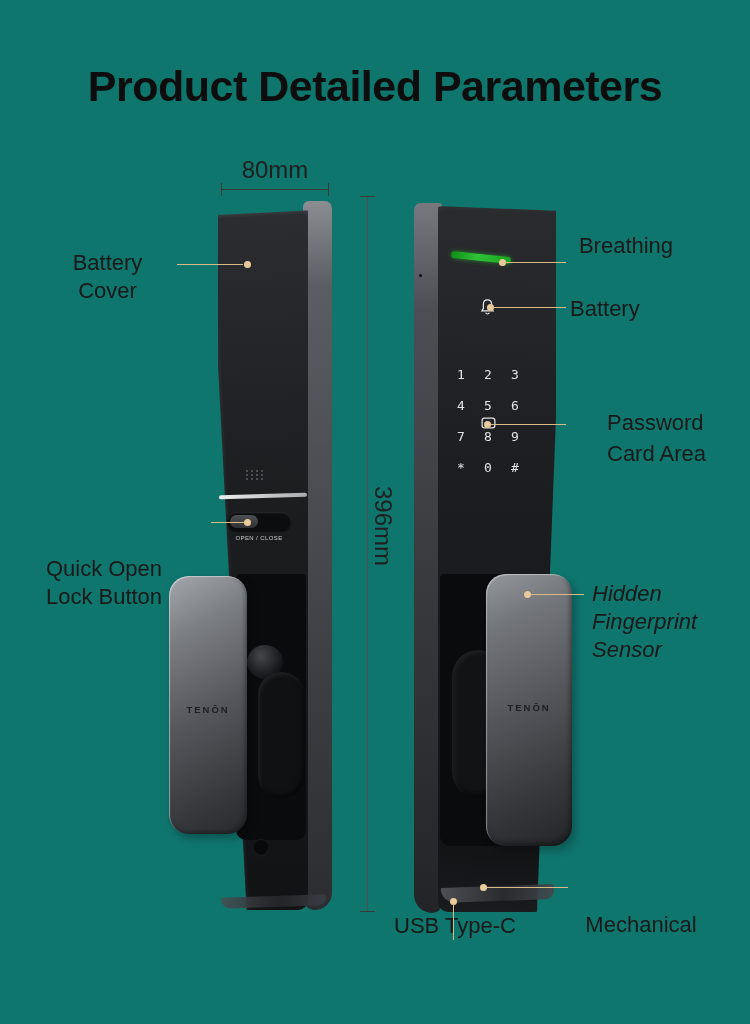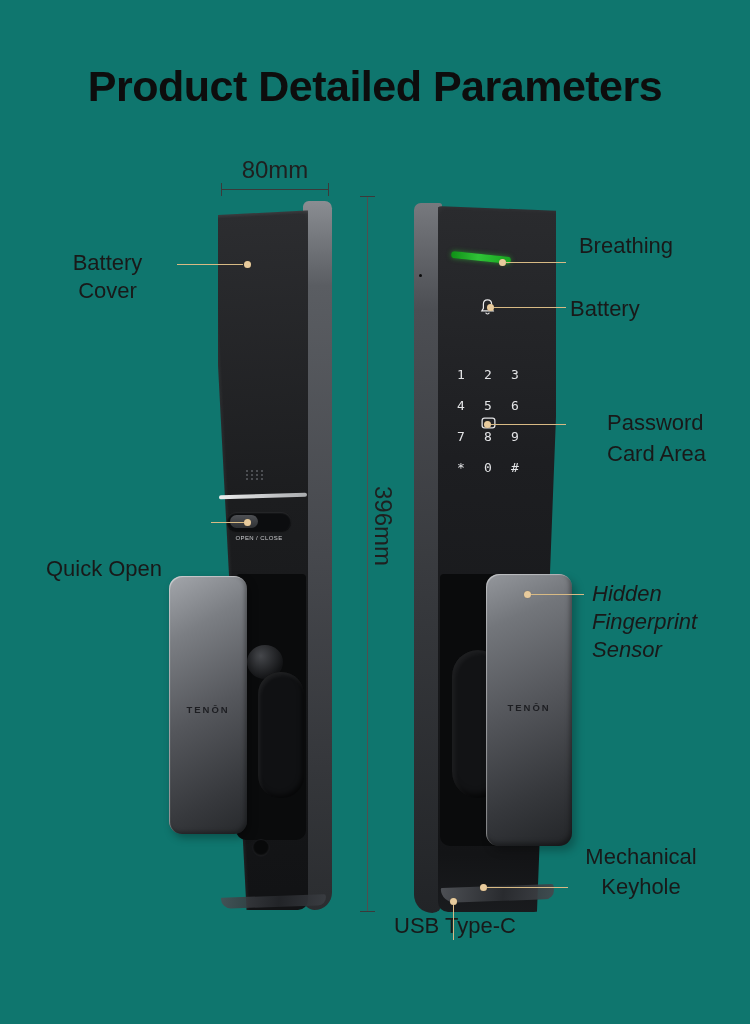--- a/index.html
+++ b/index.html
@@ -43,21 +43,21 @@
         background:linear-gradient(180deg,#4e5054,#2f3134);}
   .openclose{position:absolute;left:222px;top:535px;width:74px;text-align:center;
              font-size:6px;letter-spacing:0.4px;color:#c9cacd;}
   .ll-recess{position:absolute;left:236px;top:574px;width:70px;height:266px;
              background:#0a0b0c;border-radius:4px 4px 10px 10px;}
   .ll-thumbturn{position:absolute;left:247px;top:645px;width:36px;height:34px;border-radius:50%;
                 background:radial-gradient(circle at 38% 32%,#45474b,#121315 72%);}
   .ll-grip{position:absolute;left:258px;top:672px;width:46px;height:126px;border-radius:22px;
            background:#101113;
            box-shadow:inset 2px 3px 4px rgba(255,255,255,0.07),inset -2px -3px 5px rgba(0,0,0,0.6);}
-  .handle{position:absolute;border-radius:13px;text-decoration:underline;}
+  .handle{position:absolute;border-radius:20px;text-decoration:underline;}
   .ll-handle{left:169px;top:576px;width:78px;height:258px;
              background:linear-gradient(150deg,#a3a6ab 0%,#7b7e83 22%,#55575c 52%,#37393d 82%,#27292c 100%);
              box-shadow:inset 1px 1px 1px rgba(255,255,255,0.5),inset -2px -2px 4px rgba(0,0,0,0.35),3px 4px 8px rgba(0,0,0,0.3);}
   .logo{position:absolute;width:100%;text-align:center;font-size:9.5px;font-weight:700;
         letter-spacing:2px;color:#1d1e22;}
   .ll-logo{top:128px;}
   .ll-button{position:absolute;left:253px;top:840px;width:16px;height:16px;border-radius:50%;
              background:#08090a;box-shadow:inset 0 -1px 2px rgba(255,255,255,0.10),0 0 0 1px #17181b;}
   .ll-bevel{position:absolute;left:221px;top:896px;width:105px;height:11px;opacity:.85;
             background:linear-gradient(100deg,#4a4d52,#25272b 55%,#3c3f44);
@@ -101,21 +101,21 @@
   .dot{position:absolute;width:7px;height:7px;border-radius:50%;background:#e8cb9d;
        box-shadow:0 0 1px rgba(120,90,40,0.6);}
   .lbl{position:absolute;font-size:22px;line-height:28px;color:#191919;}
   .c{text-align:center;}
   .lbl-battery{left:40px;top:249px;width:135px;}
   .lbl-quick{left:15px;top:507px;width:178px;margin-top:48px;}
   .lbl-breathing{left:568px;top:232px;width:116px;}
   .lbl-doorbell{left:570px;top:295px;}
   .lbl-password{left:591px;top:407px;line-height:31px;margin-left:16px;}
   .lbl-finger{left:592px;top:580px;font-style:italic;}
-  .lbl-keyhole{left:574px;top:842px;width:134px;line-height:30px;}
+  .lbl-keyhole{left:574px;top:910px;width:134px;line-height:30px;}
   .lbl-usb{left:386px;top:912px;width:138px;}
 </style>
 </head>
 <body>
 
 <div id="canvas">
 
   <div class="title">Product Detailed Parameters</div>
 
   <div class="dim-w-label">80mm</div>
@@ -197,20 +197,21 @@
 
   <div class="lbl c lbl-battery">
     <div>Battery</div>
     <div>Cover</div>
   </div>
   <div class="lead" style="left:177px;top:264px;width:66px;"></div>
   <div class="dot" style="left:244px;top:261px;"></div>
 
   <div class="lbl c lbl-quick">
     <div>Quick Open</div>
+    <div>Lock Button</div>
   </div>
   <div class="lead" style="left:211px;top:522px;width:33px;"></div>
   <div class="dot" style="left:244px;top:519px;"></div>
 
   <div class="lbl c lbl-breathing">
     <div>Breathing</div>
   </div>
   <div class="lead" style="left:506px;top:262px;width:60px;"></div>
   <div class="dot" style="left:499px;top:259px;"></div>
 
@@ -230,21 +231,20 @@
   <div class="lbl lbl-finger">
     <div>Hidden</div>
     <div>Fingerprint</div>
     <div>Sensor</div>
   </div>
   <div class="lead" style="left:531px;top:594px;width:53px;"></div>
   <div class="dot" style="left:524px;top:591px;"></div>
 
   <div class="lbl c lbl-keyhole">
     <div>Mechanical</div>
-    <div>Keyhole</div>
   </div>
   <div class="lead" style="left:487px;top:887px;width:81px;"></div>
   <div class="dot" style="left:480px;top:884px;"></div>
 
   <div class="lbl c lbl-usb">
     <div>USB Type-C</div>
   </div>
   <div class="lead-v" style="left:453px;top:905px;height:35px;"></div>
   <div class="dot" style="left:450px;top:898px;"></div>
 

